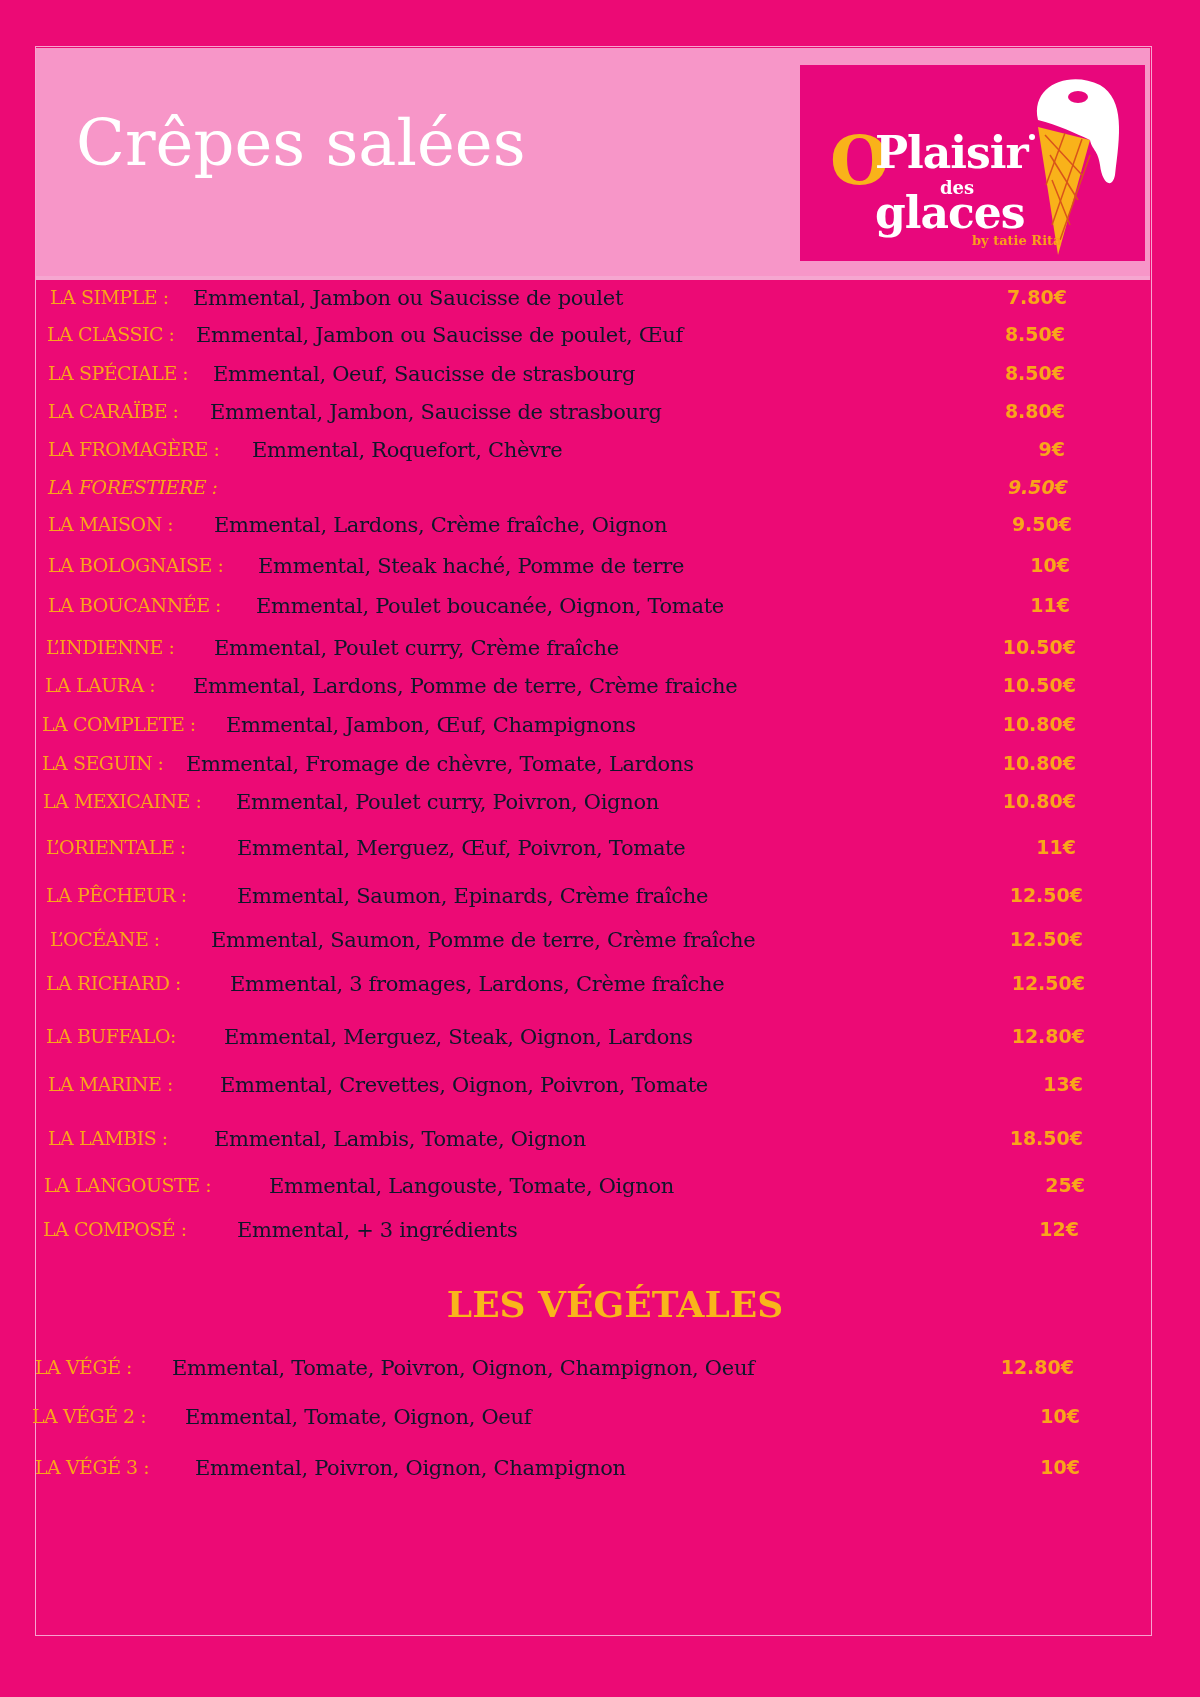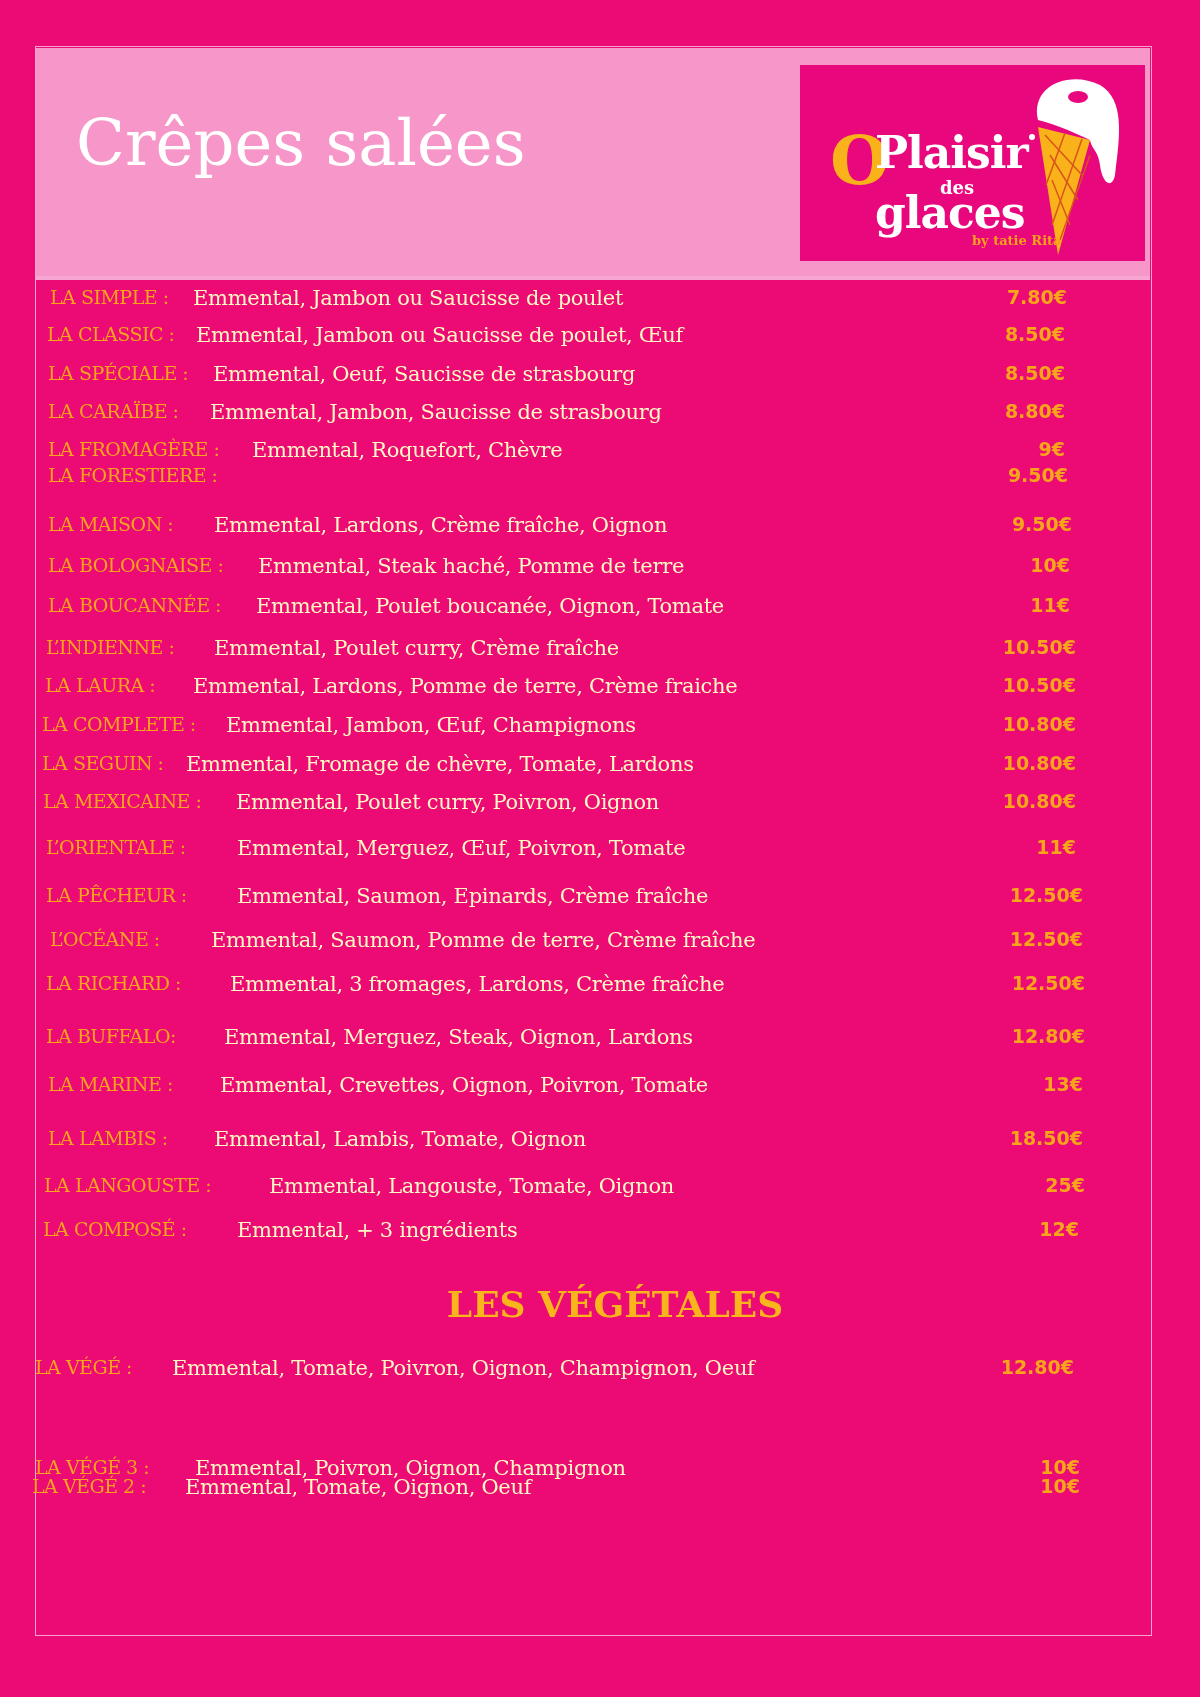--- a/index.html
+++ b/index.html
@@ -78,21 +78,21 @@
   }
   .row .name {
     position: absolute;
     color: #F9A51B;
     font-family: "DejaVu Serif", serif;
     font-size: 19px;
     letter-spacing: -0.5px;
   }
   .row .desc {
     position: absolute;
-    color: #fef9c3;
+    color: #0f172a;
     font-family: "DejaVu Serif", serif;
     font-size: 21px;
     letter-spacing: -0.3px;
   }
   .row .price {
     position: absolute;
     color: #F9A51B;
     font-family: "DejaVu Sans", sans-serif;
     font-size: 19px;
     font-weight: bold;
@@ -162,21 +162,21 @@
   <div class="row" style="top:400px;">
     <span class="name" style="left:48px">LA CARAÏBE :</span>
     <span class="desc" style="left:210px">Emmental, Jambon, Saucisse de strasbourg</span>
     <span class="price" style="left:960px;width:105px">8.80€</span>
   </div>
   <div class="row" style="top:438px;">
     <span class="name" style="left:48px">LA FROMAGÈRE :</span>
     <span class="desc" style="left:252px">Emmental, Roquefort, Chèvre</span>
     <span class="price" style="left:960px;width:105px">9€</span>
   </div>
-  <div class="row" style="top:464px;">
+  <div class="row" style="top:476px;font-style:italic;">
     <span class="name" style="left:48px">LA FORESTIERE :</span>
     <span class="price" style="left:960px;width:108px">9.50€</span>
   </div>
   <div class="row" style="top:513px;">
     <span class="name" style="left:48px">LA MAISON :</span>
     <span class="desc" style="left:214px">Emmental, Lardons, Crème fraîche, Oignon</span>
     <span class="price" style="left:960px;width:112px">9.50€</span>
   </div>
   <div class="row" style="top:554px;">
     <span class="name" style="left:48px">LA BOLOGNAISE :</span>
@@ -261,21 +261,21 @@
 </div>
 
 <h2 class="section-title">LES VÉGÉTALES</h2>
 
 <div>
   <div class="row" style="top:1356px;text-decoration:underline;">
     <span class="name" style="left:35px">LA VÉGÉ :</span>
     <span class="desc" style="left:172px">Emmental, Tomate, Poivron, Oignon, Champignon, Oeuf</span>
     <span class="price" style="left:960px;width:114px">12.80€</span>
   </div>
-  <div class="row" style="top:1475px;">
+  <div class="row" style="top:1405px;">
     <span class="name" style="left:32px">LA VÉGÉ 2 :</span>
     <span class="desc" style="left:185px">Emmental, Tomate, Oignon, Oeuf</span>
     <span class="price" style="left:960px;width:120px">10€</span>
   </div>
   <div class="row" style="top:1456px;">
     <span class="name" style="left:35px">LA VÉGÉ 3 :</span>
     <span class="desc" style="left:195px">Emmental, Poivron, Oignon, Champignon</span>
     <span class="price" style="left:960px;width:120px">10€</span>
   </div>
 </div>

